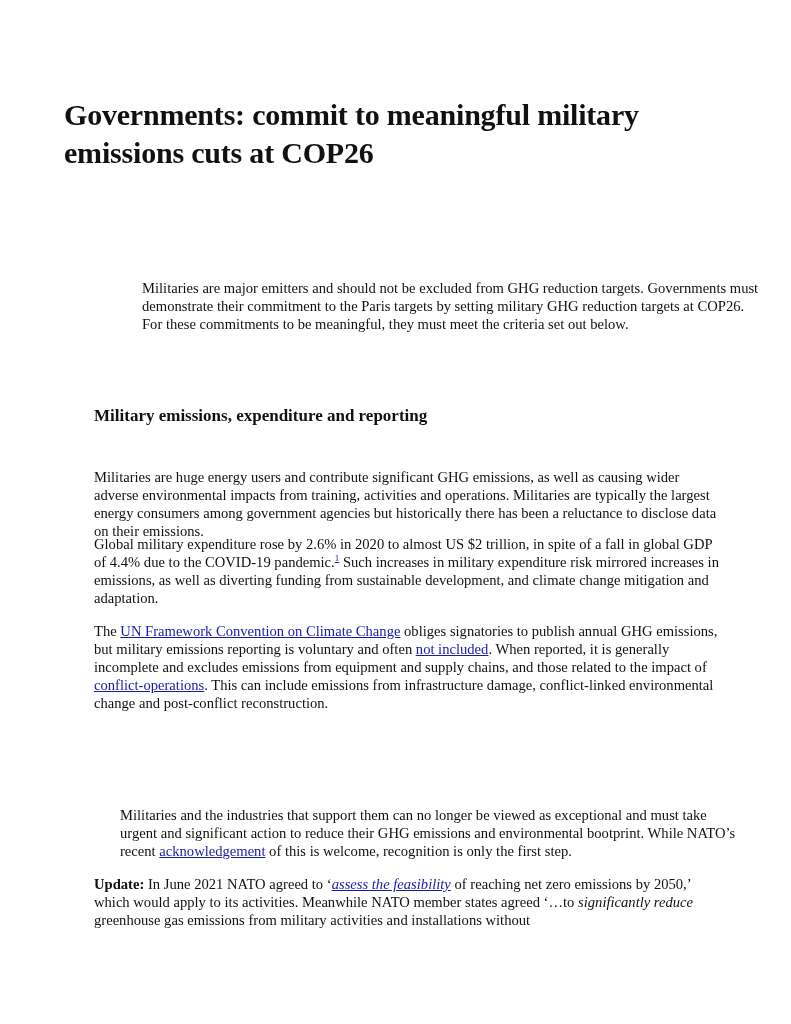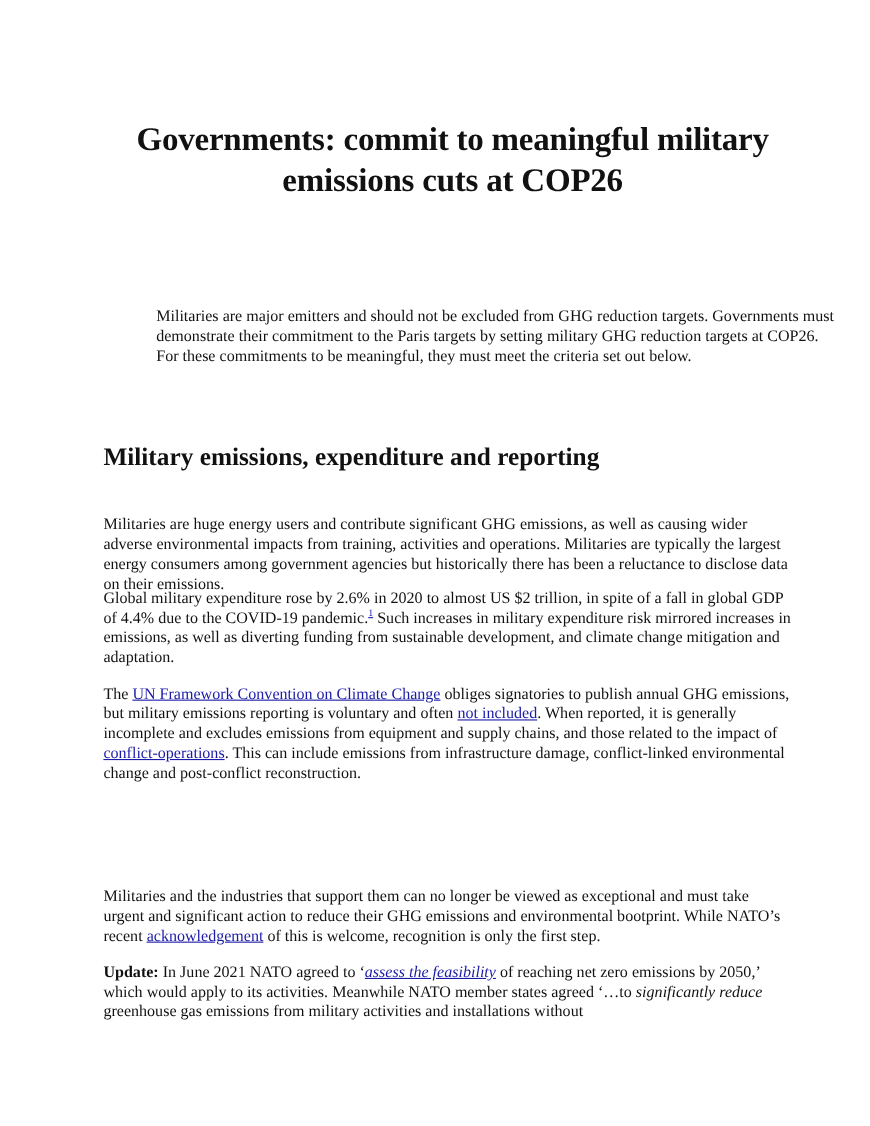--- a/index.html
+++ b/index.html
@@ -1,23 +1,23 @@
 <!DOCTYPE html>
 <html><head>
 <meta charset="utf-8">
 <style>
   html, body { margin: 0; padding: 0; background: #ffffff; }
   body { width: 791px; height: 1024px; position: relative; overflow: hidden;
          font-family: "Liberation Serif", serif; color: #111; }
   .page { position: absolute; left: 0; top: 0; width: 791px; height: 1024px; }
-  h1 { position: absolute; left: 60px; width: 671px; top: 92px; margin: 16px;
-       text-align: center; font-size: 30px; line-height: 38px; font-weight: bold; letter-spacing: -0.2px; }
+  h1 { position: absolute; left: 60px; width: 671px; top: 92px; margin: 4px;
+       text-align: left; font-size: 30px; line-height: 38px; font-weight: bold; letter-spacing: -0.2px; }
   .sub { position: absolute; left: 94px; width: 620px; top: 219px; margin: 0;
          font-size: 17px; line-height: 21px; font-weight: bold; }
-  h2 { position: absolute; left: 94px; margin: 0; font-size: 23px; line-height: 21px; font-weight: bold; }
+  h2 { position: absolute; left: 94px; margin: 0; font-size: 17px; line-height: 21px; font-weight: bold; }
   p { position: absolute; left: 94px; width: 625px; margin: 0; font-size: 14.6px; line-height: 18px; }
   a { color: #1a1aa8; text-decoration: underline; }
   sup { font-size: 9px; line-height: 0; vertical-align: 6px; }
   .b { font-weight: bold; }
   .i { font-style: italic; }
 </style>
 </head>
 <body>
 
 <div class="page">
@@ -28,16 +28,16 @@
 
   <h2 style="top:405px;">Military emissions, expenditure and reporting</h2>
 
   <p style="top:468px;">Militaries are huge energy users and contribute significant GHG emissions, as well as causing wider adverse environmental impacts from training, activities and operations. Militaries are typically the largest energy consumers among government agencies but historically there has been a reluctance to disclose data on their emissions.</p>
 
   <p style="top:535px;"><span>Global military expenditure rose by 2.6% in 2020 to almost US $2 trillion, in spite of a fall in global GDP of 4.4% due to the COVID-19 pandemic.</span><sup><a href="#">1</a></sup><span> Such increases in military expenditure risk mirrored increases in emissions, as well as diverting funding from sustainable development, and climate change mitigation and adaptation.</span></p>
 
   <p style="top:622px;"><span>The </span><a href="#">UN Framework Convention on Climate Change</a><span> obliges signatories to publish annual GHG emissions, but military emissions reporting is voluntary and often </span><a href="#">not included</a><span>. When reported, it is generally incomplete and excludes emissions from equipment and supply chains, and those related to the impact of </span><a href="#">conflict-operations</a><span>. This can include emissions from infrastructure damage, conflict-linked environmental change and post-conflict reconstruction.</span></p>
 
 
-  <p style="top:806px;"><span>Militaries and the industries that support them can no longer be viewed as exceptional and must take urgent and significant action to reduce their GHG emissions and environmental bootprint. While NATO’s recent </span><a href="#">acknowledgement</a><span> of this is welcome, recognition is only the first step.</span></p>
+  <p style="top:806px;margin-left:26px;"><span>Militaries and the industries that support them can no longer be viewed as exceptional and must take urgent and significant action to reduce their GHG emissions and environmental bootprint. While NATO’s recent </span><a href="#">acknowledgement</a><span> of this is welcome, recognition is only the first step.</span></p>
 
   <p style="top:875px;"><span class="b">Update:</span><span> In June 2021 NATO agreed to ‘</span><a href="#" class="i">assess the feasibility</a><span> of reaching net zero emissions by 2050,’ which would apply to its activities. Meanwhile NATO member states agreed ‘…to </span><span class="i">significantly reduce</span><span> greenhouse gas emissions from military activities and installations without</span></p>
 </div>
 
 </body></html>

